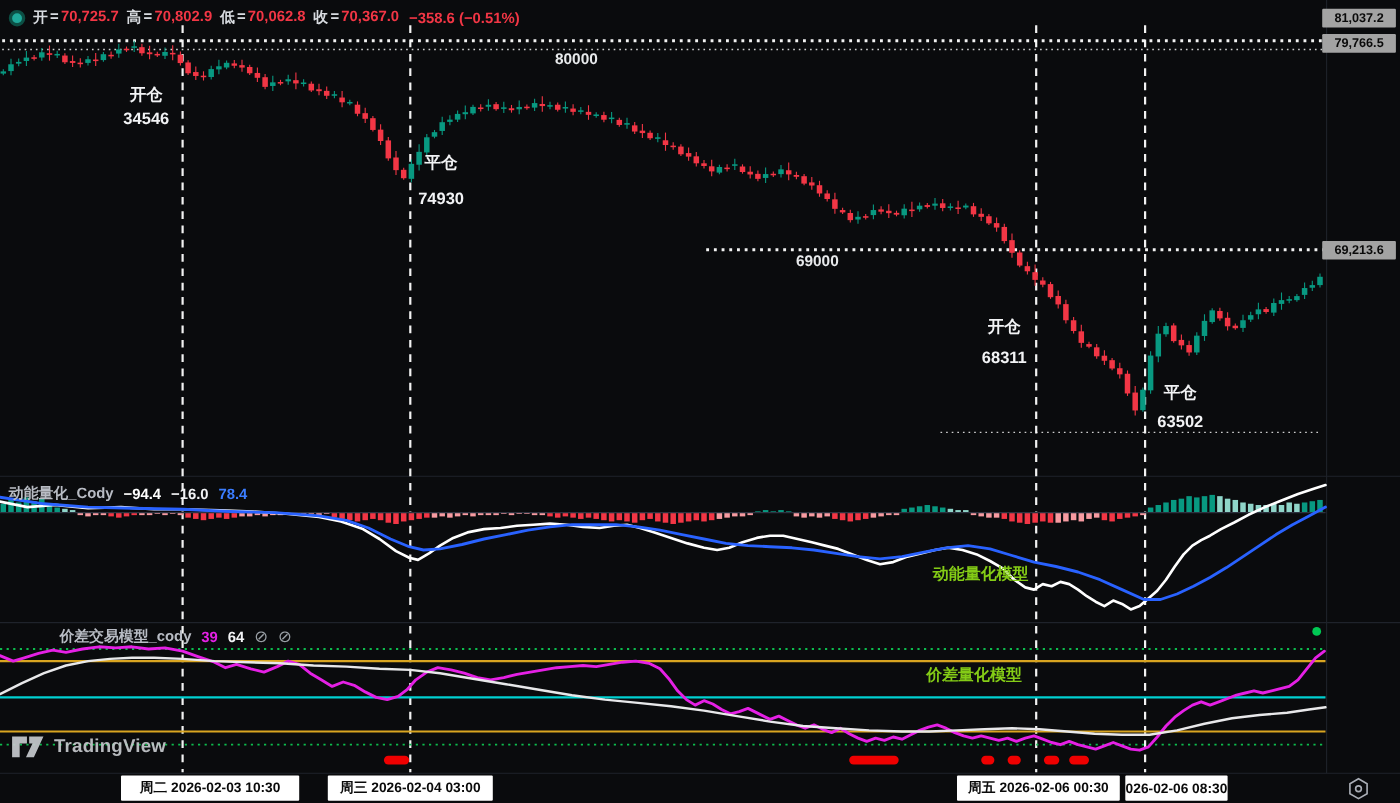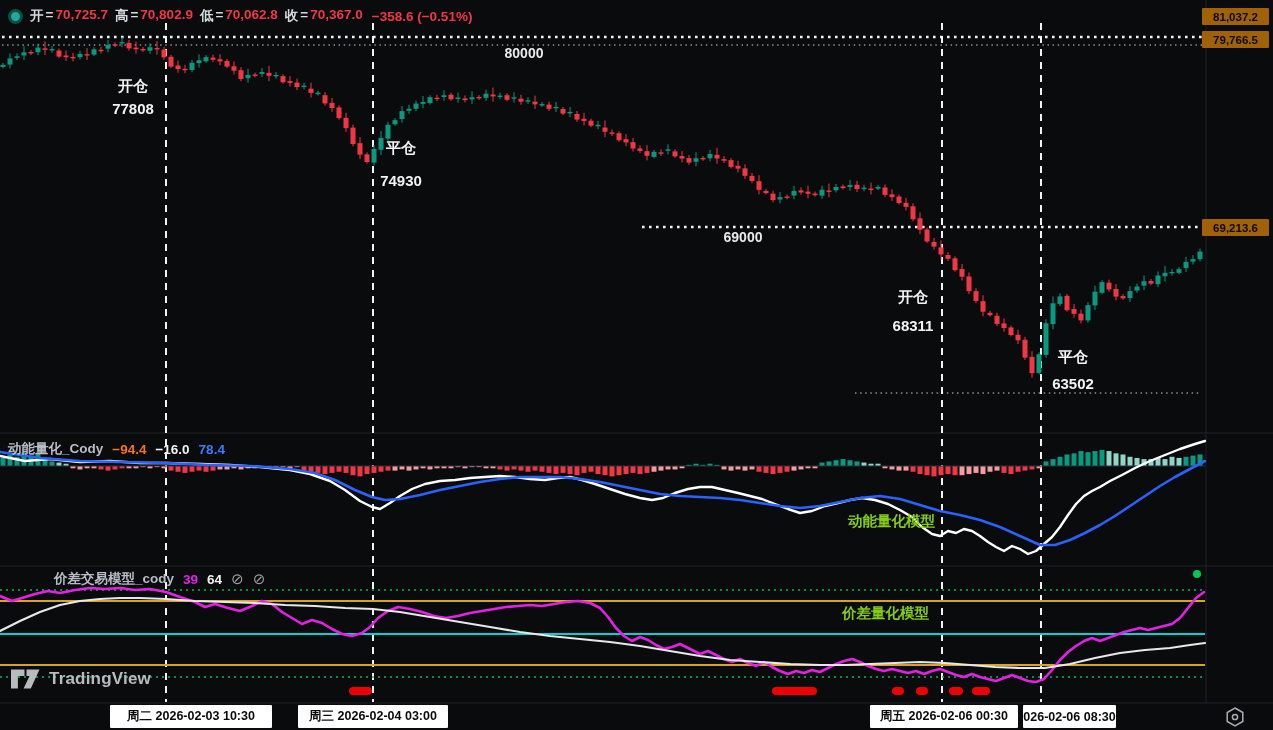--- a/index.html
+++ b/index.html
@@ -14,28 +14,28 @@
   
   #legend{left:8px;top:7px;display:flex;align-items:center;gap:7px;font-size:13.5px;font-weight:bold;color:#d7dadf;z-index:5;}
   #legend .pair{display:flex;gap:2px;}
   #legend .val{color:#f23645;}
   #legend .chg{color:#f23645;margin-left:2px;}
   .series-dot{width:15px;height:15px;border-radius:50%;background:#1fa99a;border:3px solid #0c4f44;}
   
   .pane-header{display:flex;align-items:center;gap:9px;font-size:13.5px;font-weight:bold;color:#b8bcc4;z-index:5;}
   #pane2-header{left:8px;top:440px;}
   #pane3-header{left:8px;top:570px;margin-left:46px;}
-  .v-red{color:#f97316;} .v-white{color:#f2f3f5;} .v-blue{color:#3b7dff;}
+  .v-red{color:#ffffff;} .v-white{color:#f2f3f5;} .v-blue{color:#3b7dff;}
   .v-mag{color:#e520e5;} .v-gray{color:#9aa0a6;font-weight:normal;font-size:15px;}
   
   .model-label{font-size:14.5px;font-weight:bold;color:#84cc16;z-index:4;}
   #momentum-label{left:848px;top:512px;}
   #spread-label{left:842px;top:604px;}
   
-  .price-tag{left:1202px;width:67px;height:17px;background:#a16207;color:#0a0a0a;
+  .price-tag{left:1202px;width:67px;height:17px;background:#a3a3a3;color:#0a0a0a;
     font-size:11.5px;font-weight:bold;display:flex;align-items:center;justify-content:center;
     border-radius:1px;z-index:6;}
   
   .time-tag{top:705px;height:23px;background:#fff;color:#0a0a0a;font-size:12.5px;font-weight:bold;
     display:flex;align-items:center;justify-content:center;white-space:nowrap;overflow:hidden;z-index:6;border-radius:1px;}
   
   .trade-ann{z-index:4;color:#f2f3f5;font-weight:bold;font-size:15px;text-align:center;transform:translateX(-50%);white-space:nowrap;}
   .level-label{z-index:4;color:#e8eaec;font-weight:bold;font-size:14px;transform:translateX(-50%);white-space:nowrap;}
   
   #logo{left:10px;top:666px;display:flex;align-items:center;gap:8px;z-index:5;opacity:.92;}
@@ -654,21 +654,21 @@
     <svg width="22" height="22" viewBox="0 0 22 22">
       <polygon points="11,2 18.8,6.5 18.8,15.5 11,20 3.2,15.5 3.2,6.5" fill="none" stroke="#a9adb5" stroke-width="1.5"></polygon>
       <circle cx="11" cy="11" r="2.6" fill="none" stroke="#a9adb5" stroke-width="1.5"></circle>
     </svg>
   </div>
 
   <div id="dyn-labels">
       <div class="abs level-label" style="left: 524px; top: 45px;">80000</div>
       <div class="abs level-label" style="left: 743px; top: 229px;">69000</div>
       <div class="abs trade-ann" style="left: 133px; top: 77px;">开仓</div>
-      <div class="abs trade-ann" style="left: 133px; top: 100px;">77808</div>
+      <div class="abs trade-ann" style="left: 133px; top: 100px;">34546</div>
       <div class="abs trade-ann" style="left: 401px; top: 139px;">平仓</div>
       <div class="abs trade-ann" style="left: 401px; top: 172px; text-align: center;">74930</div>
       <div class="abs trade-ann" style="left: 913px; top: 288px;">开仓</div>
       <div class="abs trade-ann" style="left: 913px; top: 317px;">68311</div>
       <div class="abs trade-ann" style="left: 1073px; top: 348px;">平仓</div>
       <div class="abs trade-ann" style="left: 1073px; top: 375px;">63502</div>
       <div class="abs price-tag" style="top: 8px;">81,037.2</div>
       <div class="abs price-tag" style="top: 31px;">79,766.5</div>
       <div class="abs price-tag" style="top: 219px;">69,213.6</div>
       <div class="abs time-tag" style="left: 110px; width: 162px;">周二 2026-02-03  10:30</div>

